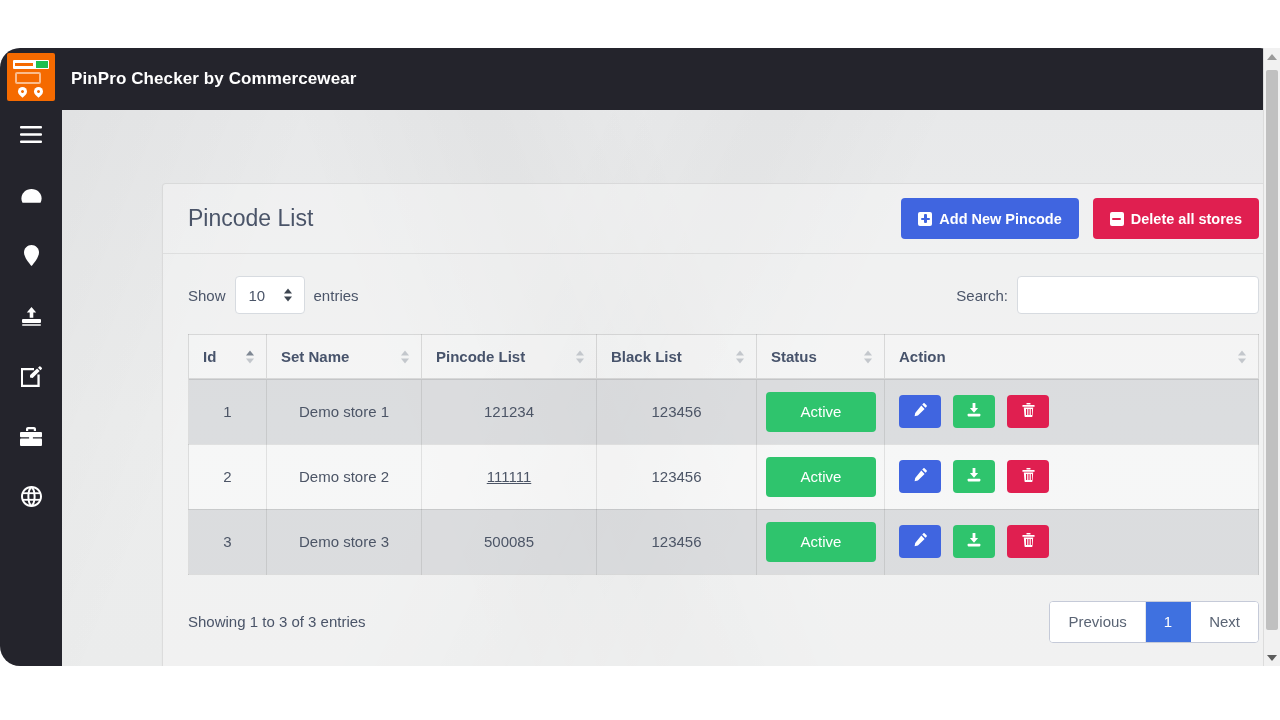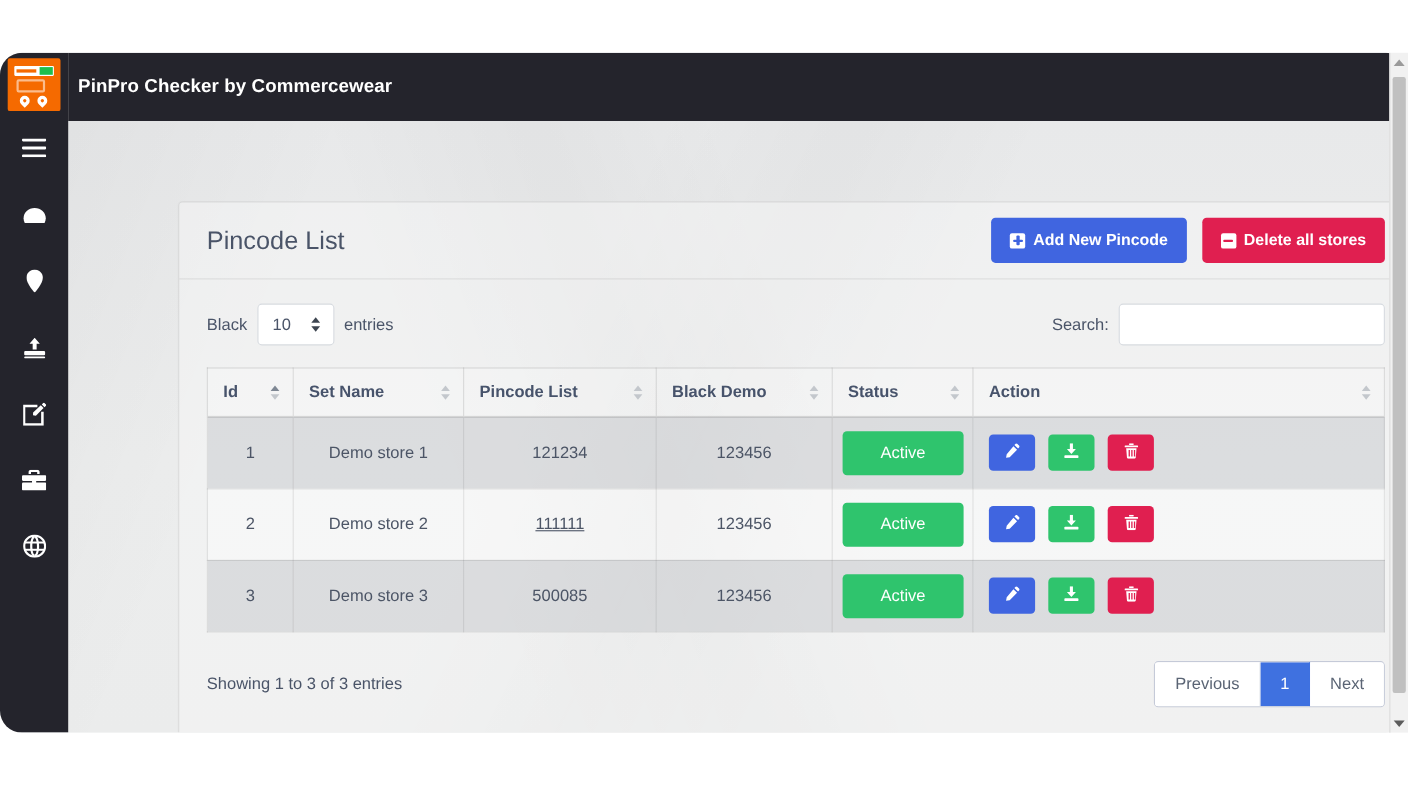--- a/index.html
+++ b/index.html
@@ -510,21 +510,21 @@
             <span class="sq-icon sq-minus"></span>
             <span>Delete all stores</span>
           </button>
         </div>
       </div>
 
       <div id="panel-body">
 
         <div id="dt-controls">
           <div id="dt-length">
-            <span>Black</span>
+            <span>Show</span>
             <div class="select-box">
               <span class="val">10</span>
               <span class="select-arrows"></span>
             </div>
             <span>entries</span>
           </div>
 
           <div id="dt-filter">
             <span>Search:</span>
             <input id="search-input" type="text" value="" style="">
@@ -549,21 +549,21 @@
                   </span>
               </th>
               <th style="width:175px">
                 <span>Pincode List</span>
                 <span class="sort-arrows">
                     <i class="up"></i>
                     <i class="down"></i>
                   </span>
               </th>
               <th style="width:160px">
-                <span>Black Demo</span>
+                <span>Black List</span>
                 <span class="sort-arrows">
                     <i class="up"></i>
                     <i class="down"></i>
                   </span>
               </th>
               <th style="width:128px">
                 <span>Status</span>
                 <span class="sort-arrows">
                     <i class="up"></i>
                     <i class="down"></i>

